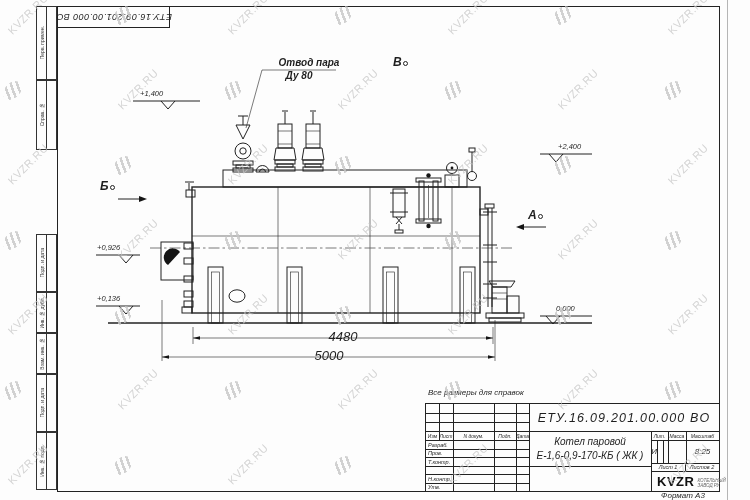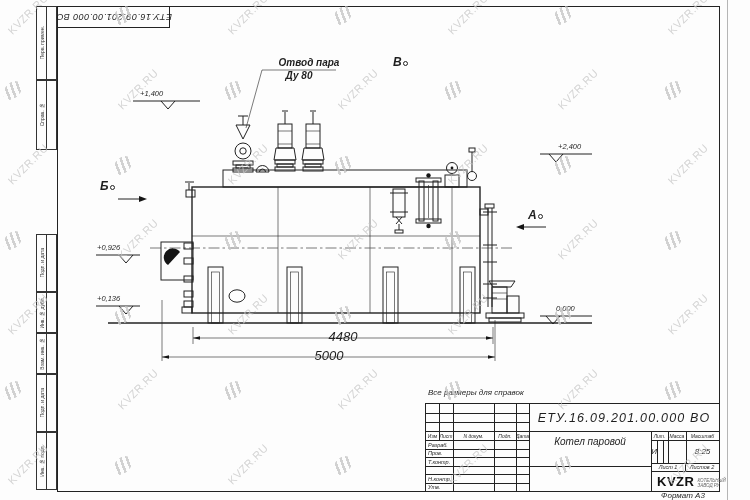--- a/index.html
+++ b/index.html
@@ -342,20 +342,21 @@
     <div class="cell h5" style="left:13px;top:27px;width:14px;height:9px">Лист</div>
     <div class="cell h5" style="left:27px;top:27px;width:41px;height:9px">N докум.</div>
     <div class="cell h5" style="left:68px;top:27px;width:22px;height:9px">Подп.</div>
     <div class="cell h5" style="left:90px;top:27px;width:13px;height:9px">Дата</div>
     <div class="cell h55 lft" style="left:0;top:36px;width:27px;height:9px">Разраб.</div>
     <div class="cell h55 lft" style="left:0;top:45px;width:27px;height:8px">Пров.</div>
     <div class="cell h55 lft" style="left:0;top:53px;width:27px;height:9px">Т.контр.</div>
     <div class="cell h55 lft" style="left:0;top:70px;width:27px;height:9px">Н.контр.</div>
     <div class="cell h55 lft" style="left:0;top:79px;width:27px;height:8px">Утв.</div>
     <div class="cell name1" style="left:103px;top:29px;width:122px;height:16px">Котел паровой</div>
+    <div class="cell name1" style="left:103px;top:43px;width:122px;height:16px">Е-1,6-0,9-170-КБ ( ЖК )</div>
     <div class="cell h5" style="left:225px;top:27px;width:17px;height:9px">Лит.</div>
     <div class="cell h5" style="left:242px;top:27px;width:18px;height:9px">Масса</div>
     <div class="cell h5" style="left:260px;top:27px;width:33px;height:9px">Масштаб</div>
     <div class="cell h8" style="left:225px;top:36px;width:6px;height:23px">И</div>
     <div class="cell h8" style="left:260px;top:36px;width:33px;height:23px">8:25</div>
     <div class="cell h55" style="left:225px;top:59px;width:34px;height:8px">Лист 1</div>
     <div class="cell h55" style="left:259px;top:59px;width:34px;height:8px">Листов 2</div>
     <div class="logo-row" style="left:228px;top:69px;width:63px;height:16px">
       <div class="coil"></div>
       <span class="kvzr">KVZR</span>

